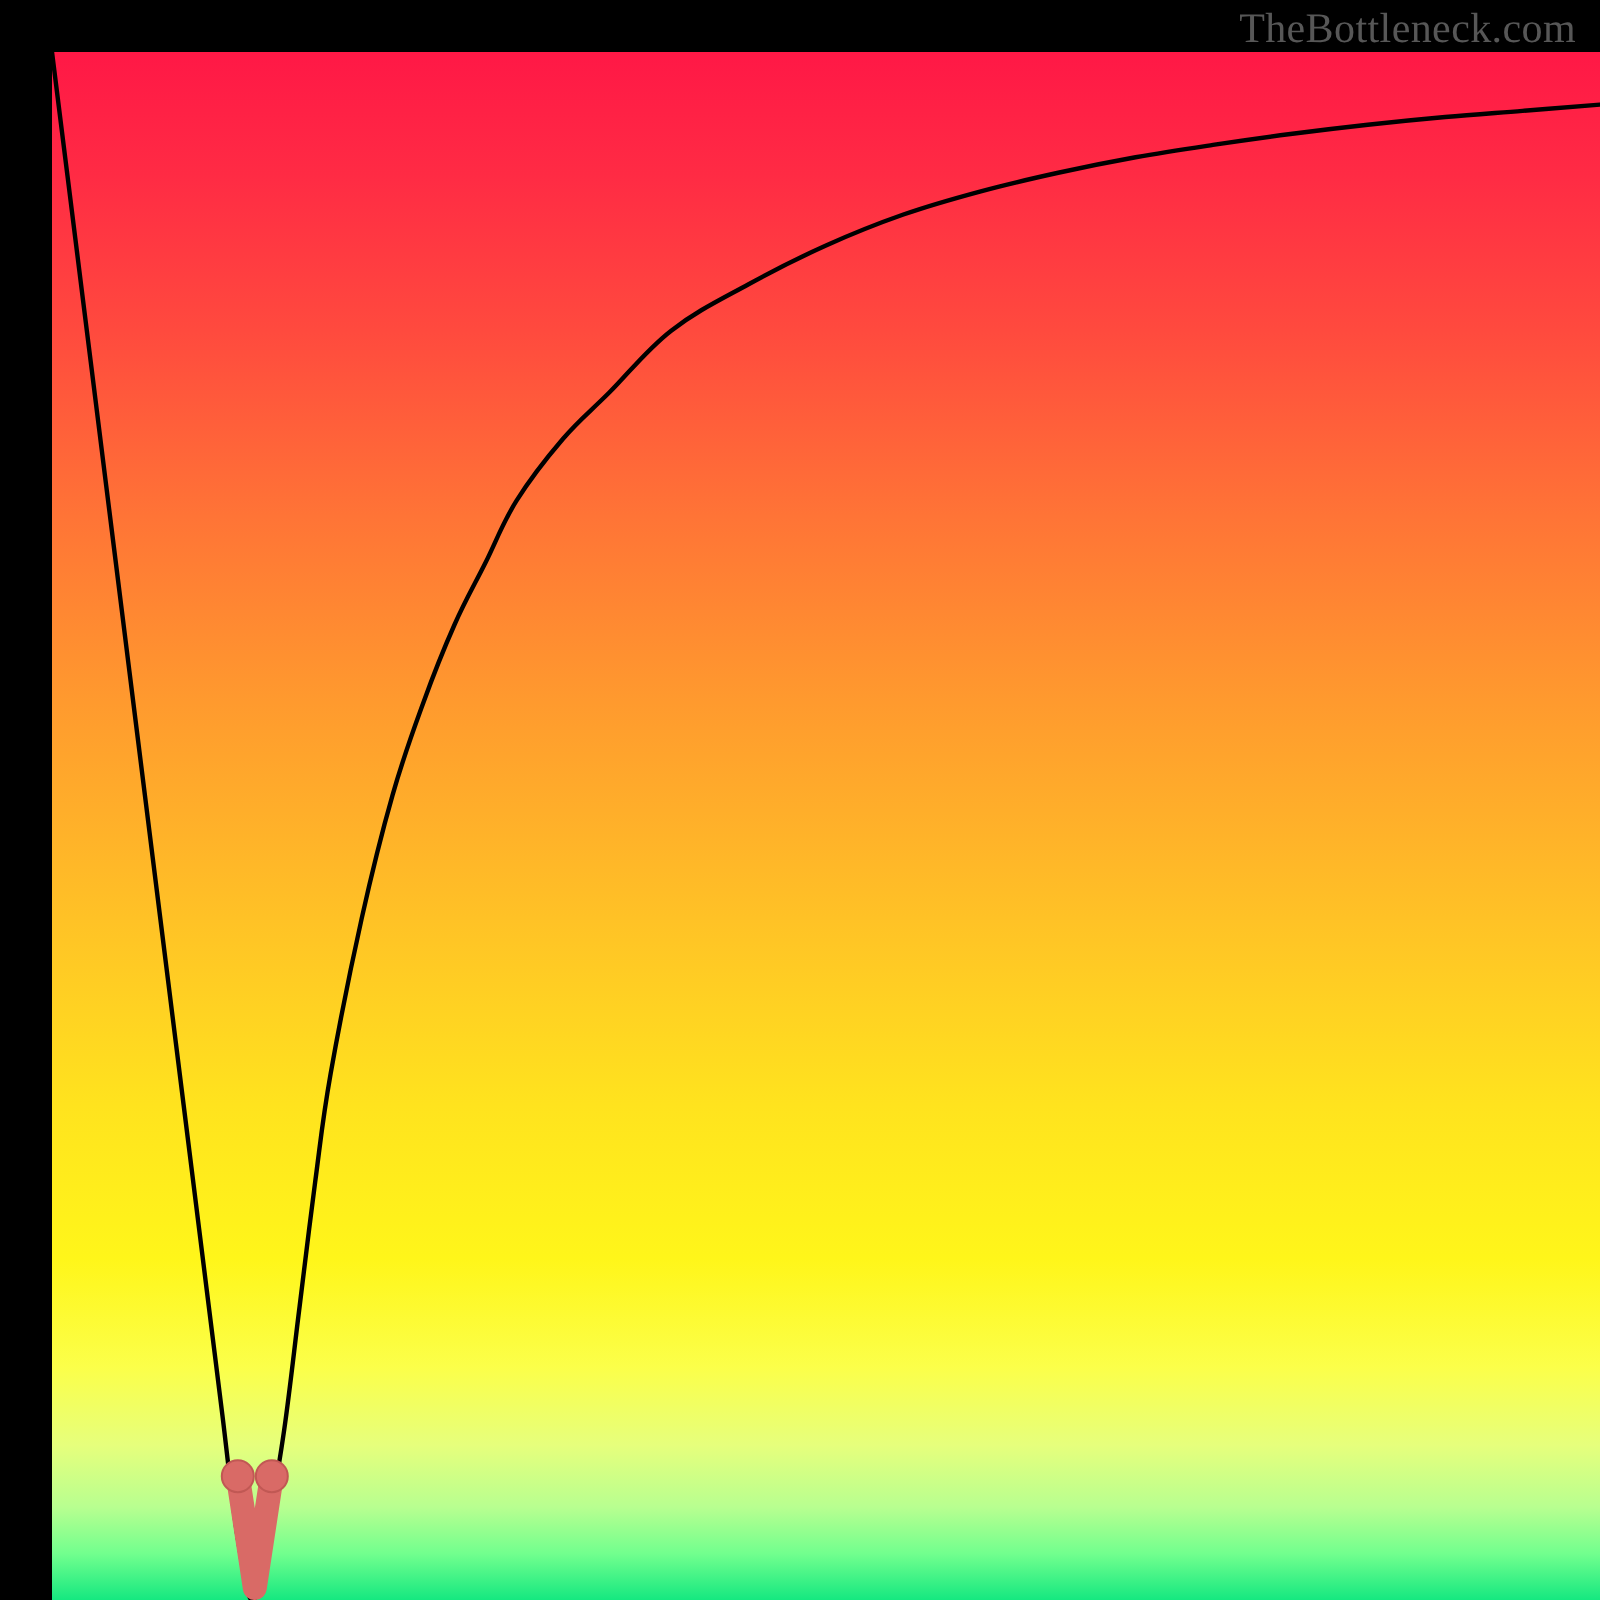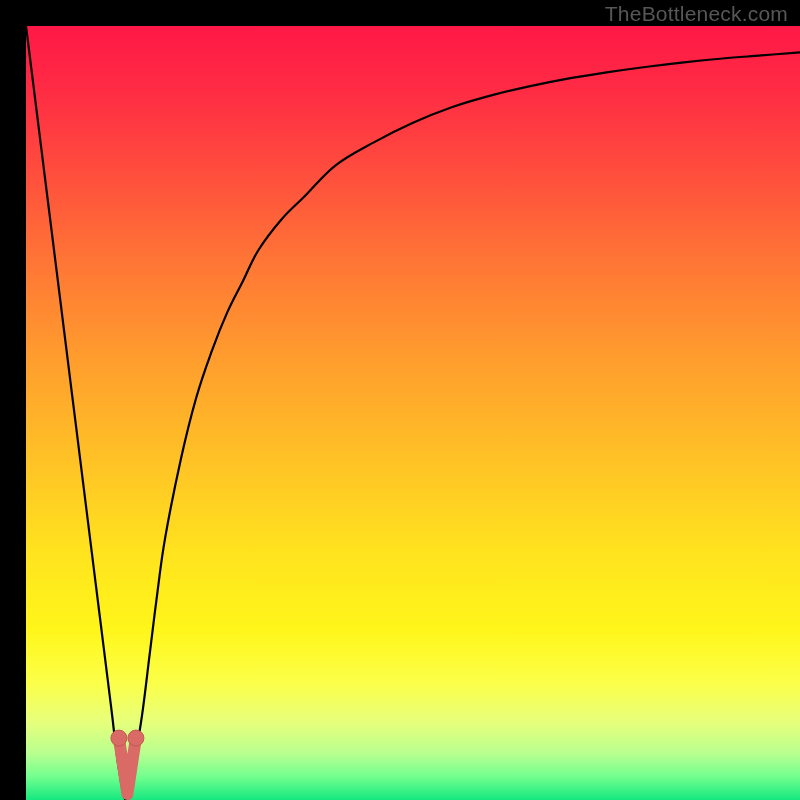--- a/index.html
+++ b/index.html
@@ -39,20 +39,21 @@
   .watermark {
     position: absolute;
     top: 0;
     right: 12px;
     color: #575757;
     font-size: 21px;
     font-weight: 500;
     letter-spacing: 0.2px;
     line-height: 28px;
     user-select: none;
+    font-family: Liberation Serif, serif;
   }
 </style>
 </head>
 <body>
 
 <div class="frame">
   <div class="plot-area">
     <svg class="gradient" viewBox="0 0 774 774" preserveAspectRatio="none">
       <defs>
         <linearGradient id="bg" x1="0" y1="0" x2="0" y2="1">

